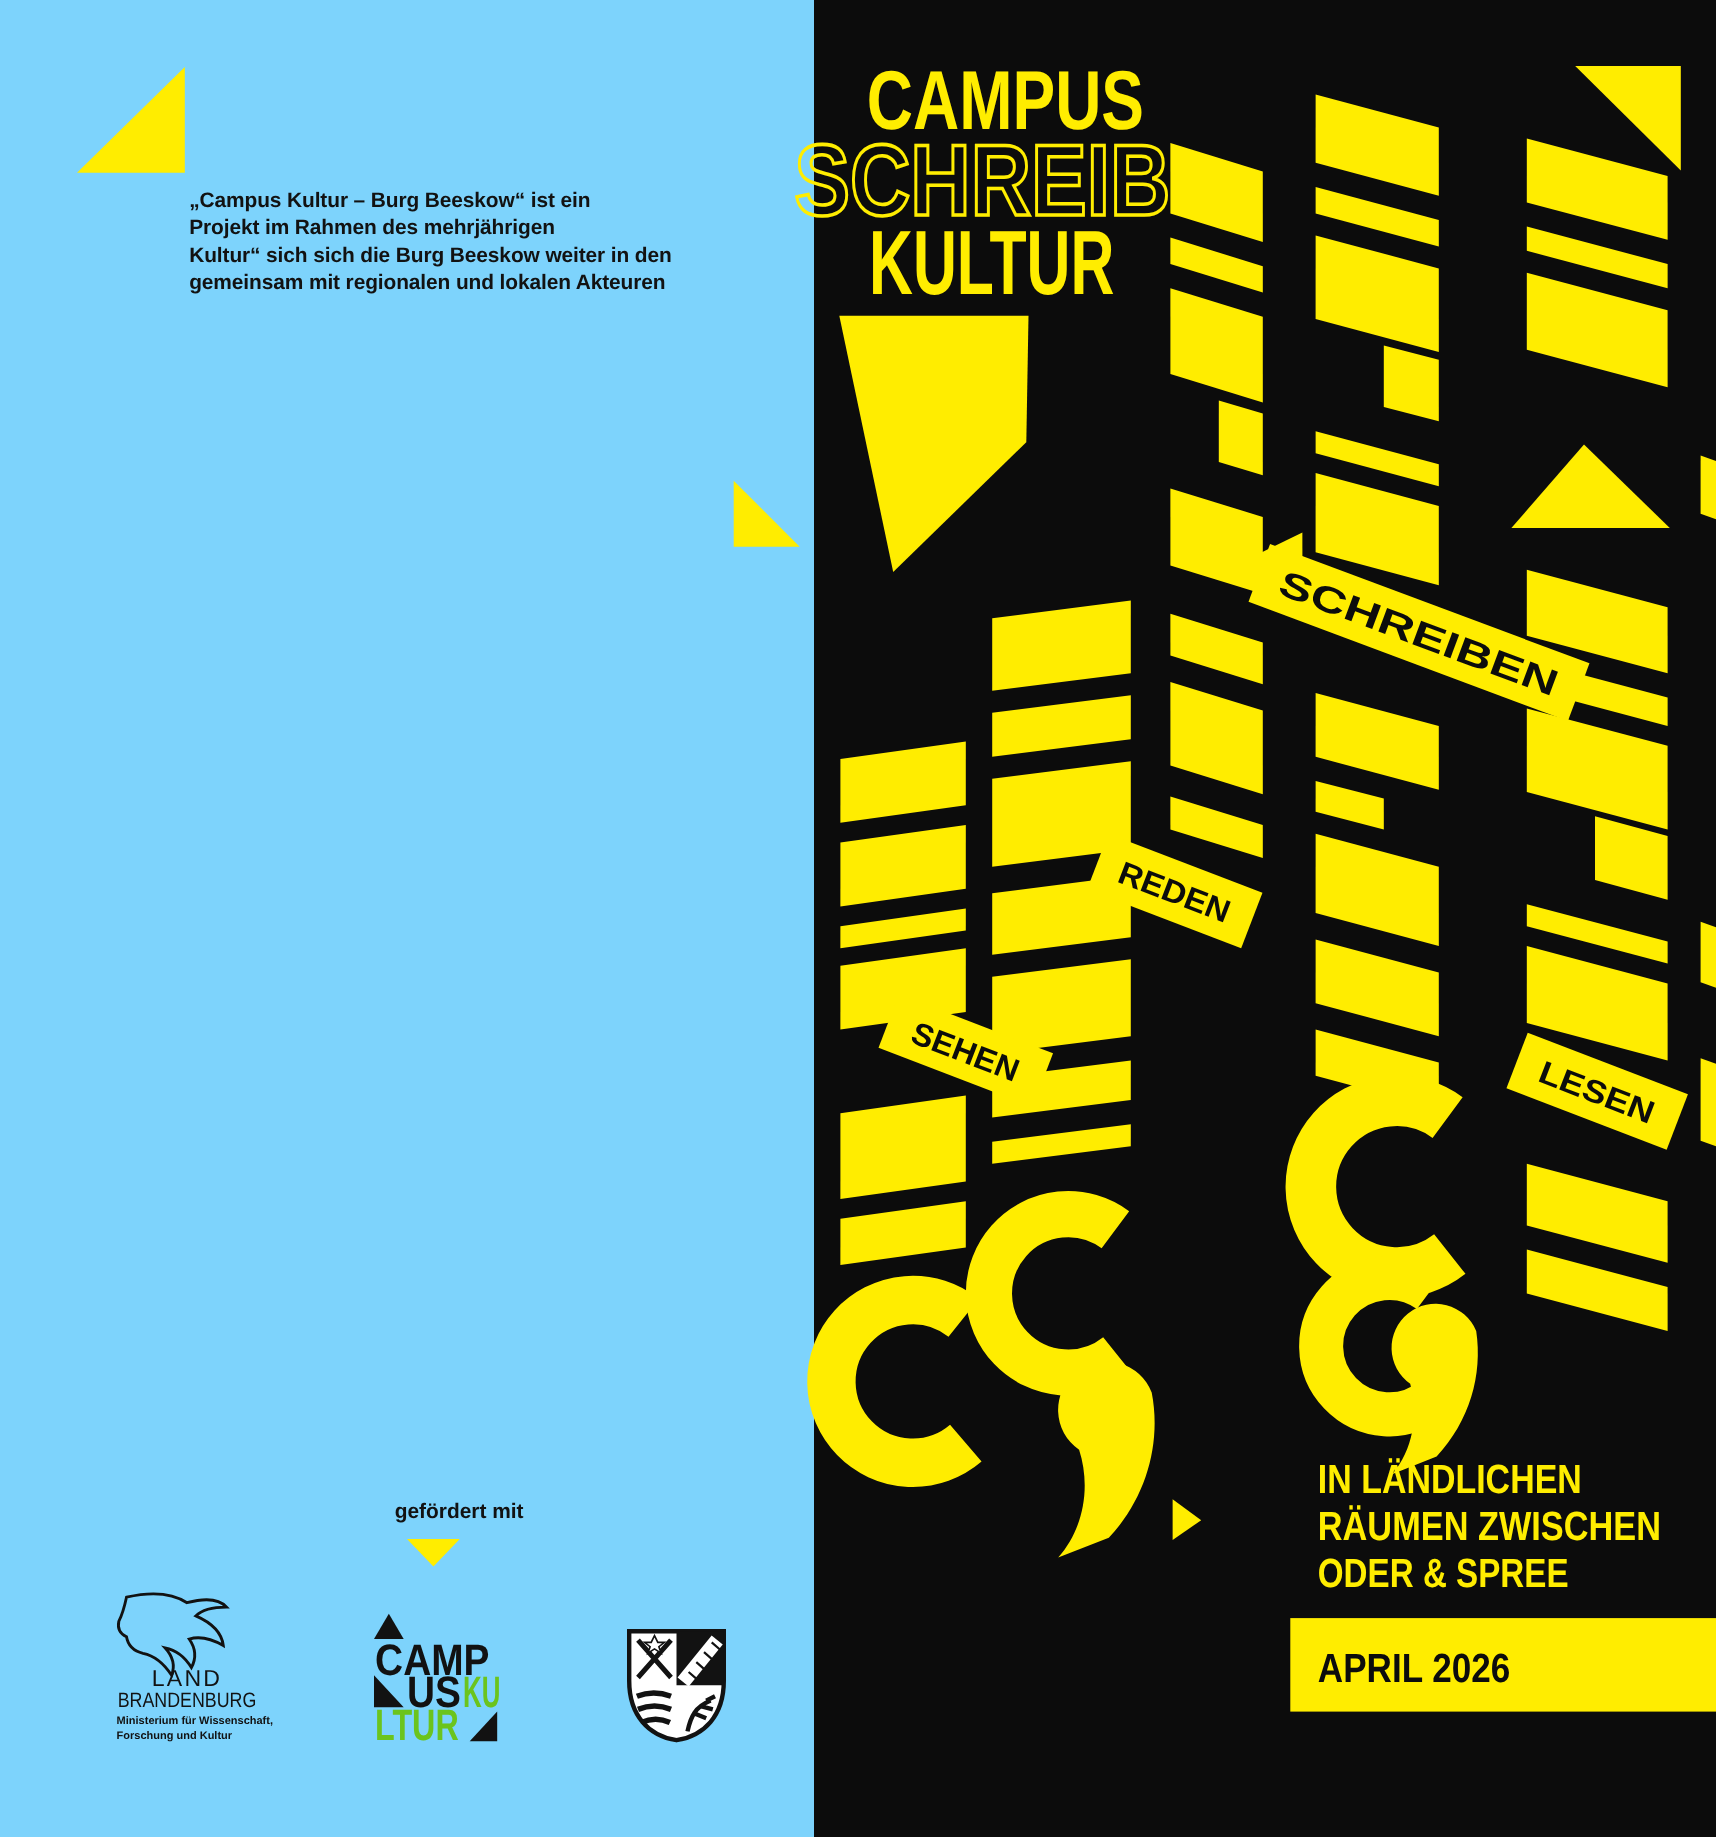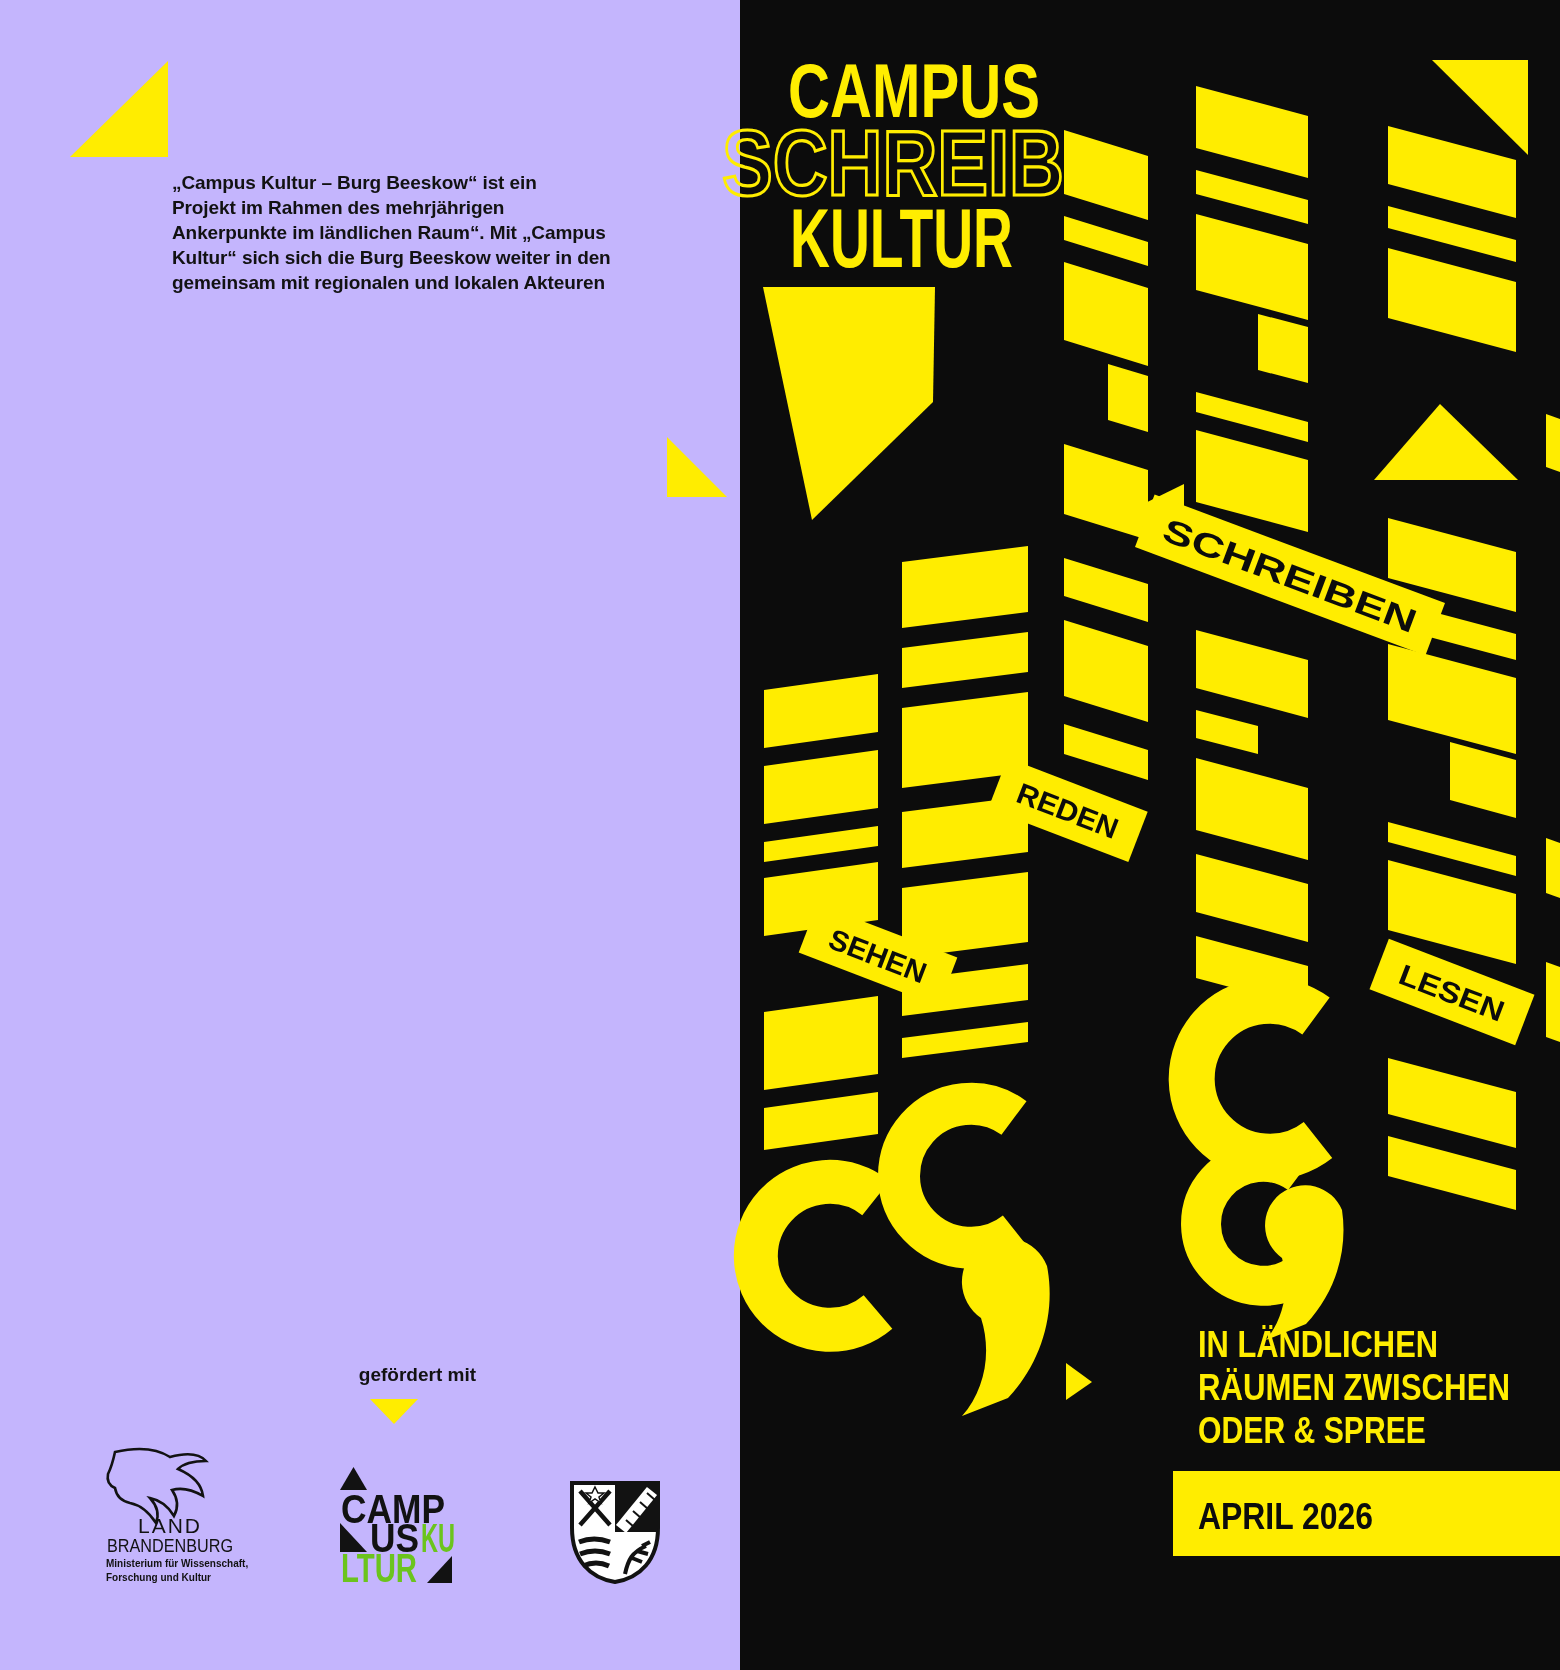--- a/index.html
+++ b/index.html
@@ -1,16 +1,16 @@
 <!DOCTYPE html>
 <html><head>
 <meta charset="utf-8">
 <style>
   html,body{margin:0;padding:0;background:#888;}
-  .page{position:relative;width:1560px;height:1670px;background:#c4b5fd;overflow:hidden;
+  .page{position:relative;width:1560px;height:1670px;background:#7dd3fc;overflow:hidden;
         font-family:"Liberation Sans", sans-serif;}
   .art{position:absolute;left:0;top:0;width:1560px;height:1670px;z-index:1;}
   .intro{position:absolute;left:172px;top:170px;z-index:2;color:#121212;
          font-size:19px;line-height:25px;font-weight:700;letter-spacing:-0.1px;white-space:nowrap;}
   .funding{position:absolute;left:316px;top:1364px;width:160px;text-align:right;z-index:2;
            color:#121212;font-size:19px;font-weight:700;}
   svg text{font-family:"Liberation Sans", sans-serif;}
 </style>
 </head>
 <body>
@@ -157,20 +157,19 @@
       <path d="M580 1491 L610 1525 M610 1491 L580 1525" stroke="#121212" stroke-width="4.5" fill="none"></path>
       <path d="M595 1487 L598 1493 L604 1493 L599 1497 L601 1503 L595 1499 L589 1503 L591 1497 L586 1493 L592 1493 Z" fill="#ffffff" stroke="#121212" stroke-width="1.5"></path>
       <path d="M579 1542 Q594 1536 610 1542 M580 1554 Q595 1548 610 1554 M583 1566 Q596 1560 609 1566" stroke="#121212" stroke-width="5" fill="none"></path>
       <path d="M625 1574 C628 1560 632 1552 646 1546 M632 1558 L642 1562 M637 1551 L648 1554 M642 1546 L650 1542" stroke="#121212" stroke-width="4" fill="none"></path>
     </g>
   </svg>
 
   <div class="intro">
     <div>„Campus Kultur – Burg Beeskow“ ist ein</div>
     <div>Projekt im Rahmen des mehrjährigen</div>
-    <div>Ankerpunkte im ländlichen Raum“. Mit „Campus</div>
     <div>Kultur“ sich sich die Burg Beeskow weiter in den</div>
     <div>gemeinsam mit regionalen und lokalen Akteuren</div>
   </div>
 
   <div class="funding">gefördert mit</div>
 
 </div>
 
 </body></html>

